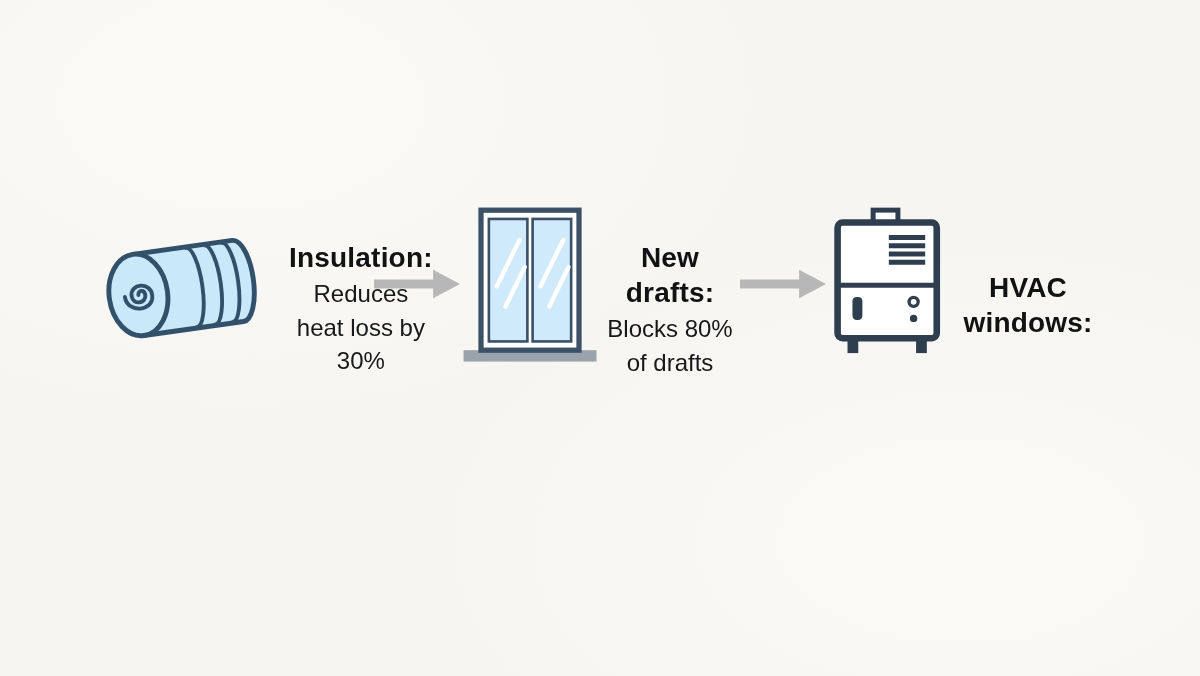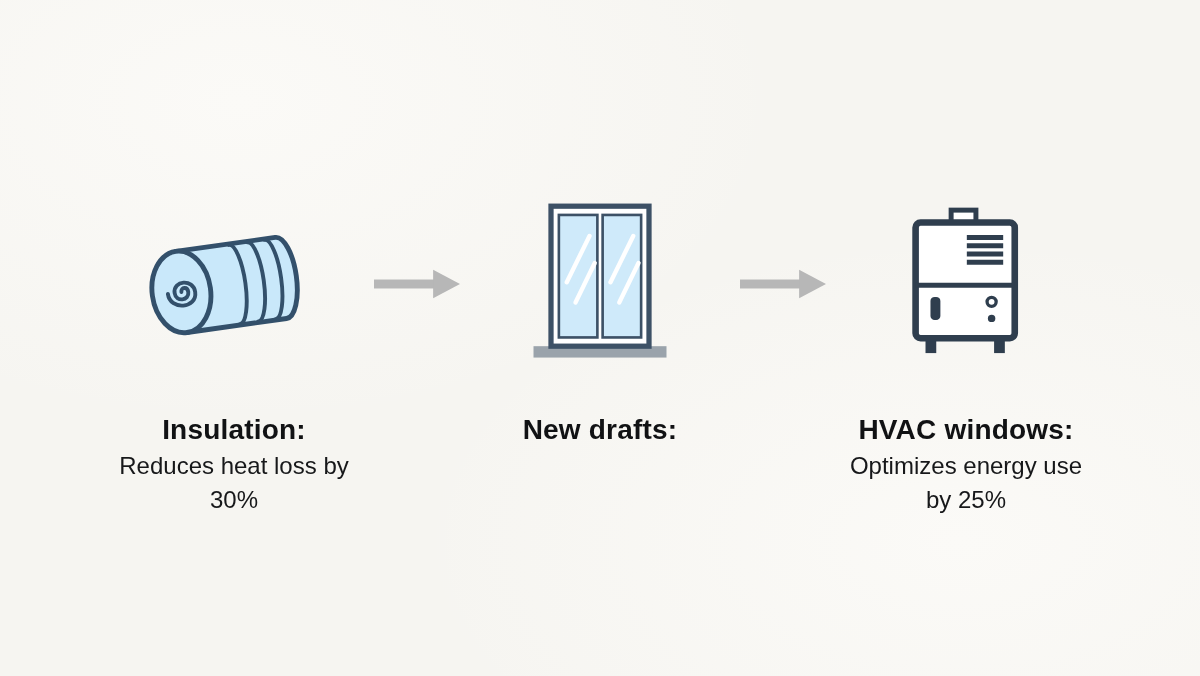--- a/index.html
+++ b/index.html
@@ -24,21 +24,21 @@
   }
   .diagram {
     display: flex;
     justify-content: center;
     align-items: flex-start;
     padding-top: 198px;
   }
   .step {
     width: 280px;
     display: flex;
-    flex-direction: column;
+    flex-direction: row;
     align-items: center;
   }
   .icon-box {
     height: 172px;
     display: flex;
     align-items: center;
     justify-content: center;
   }
   .arrow-box {
     width: 86px;
@@ -119,20 +119,21 @@
           <g stroke="#ffffff" stroke-width="5" stroke-linecap="round">
             <line x1="42" y1="95" x2="68" y2="42"></line>
             <line x1="52" y1="118" x2="74" y2="73"></line>
             <line x1="92" y1="95" x2="118" y2="42"></line>
             <line x1="102" y1="118" x2="124" y2="73"></line>
           </g>
         </svg>
       </div>
       <div class="caption">
         <div class="title">New drafts:</div>
+        <div class="desc">Blocks 80% of drafts</div>
       </div>
     </div>
 
     <div class="arrow-box">
       <svg width="96" height="36" viewBox="0 0 96 36">
         <rect x="0" y="13" width="70" height="10" fill="#b7b7b7"></rect>
         <polygon points="66,2 96,18 66,34" fill="#b7b7b7"></polygon>
       </svg>
     </div>
 
@@ -157,18 +158,17 @@
           <line x1="14" y1="96" x2="134" y2="96" stroke="#2f3e4e" stroke-width="6"></line>
 
           <rect x="32" y="110" width="12" height="28" rx="5" fill="#2f3e4e"></rect>
 
           <circle cx="106" cy="116" r="5.5" fill="none" stroke="#2f3e4e" stroke-width="4"></circle>
           <circle cx="106" cy="136" r="4.5" fill="#2f3e4e"></circle>
         </svg>
       </div>
       <div class="caption">
         <div class="title">HVAC windows:</div>
-        <div class="desc">Optimizes energy use by 25%</div>
       </div>
     </div>
 
   </div>
 </div>
 
 </body></html>

